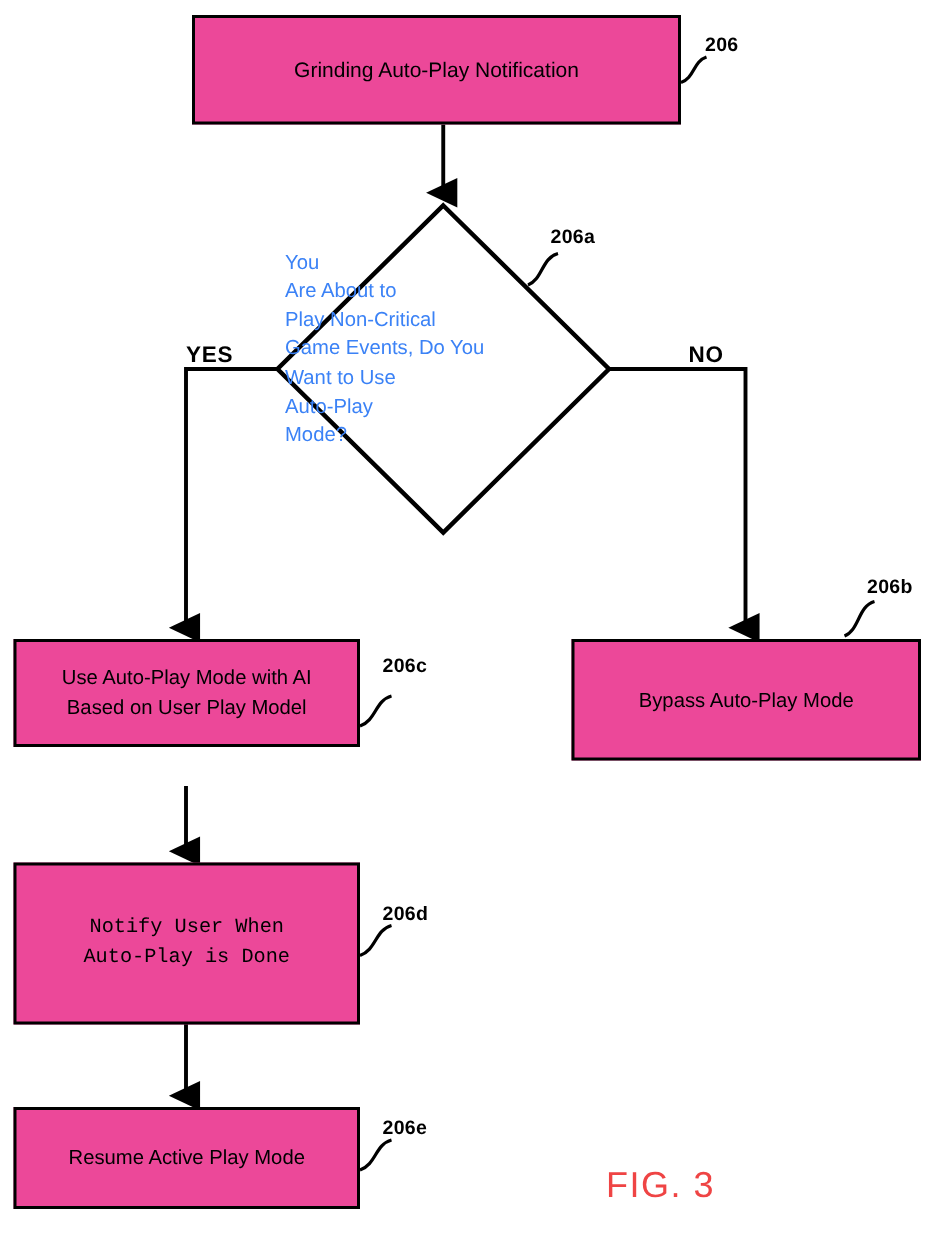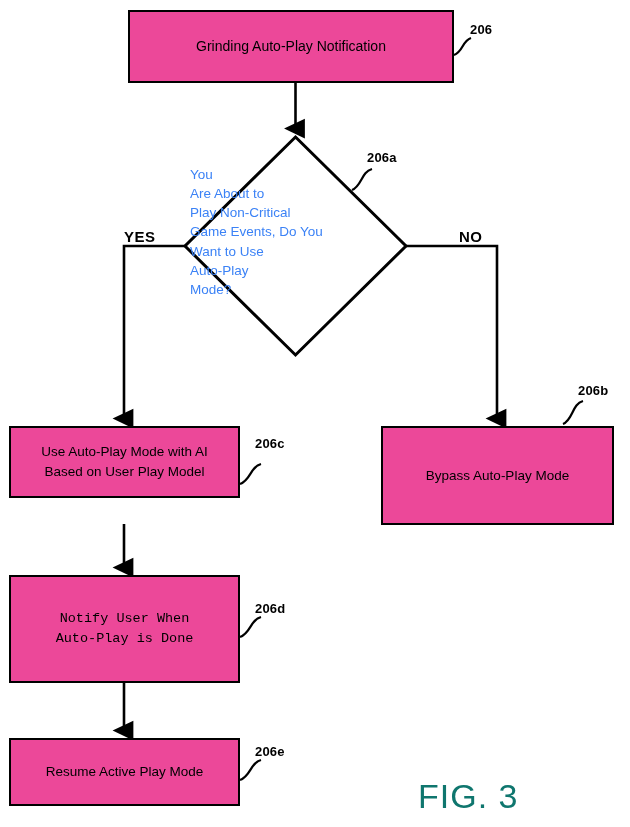--- a/index.html
+++ b/index.html
@@ -34,21 +34,21 @@
     color: #000000;
     font-size: 13.5px;
     line-height: 1.45;
     padding: 2px 8px;
     white-space: pre-line;
   }
   #node-notification { left: 128px; top: 10px;  width: 326px; height: 73px; font-size: 14px; }
   #node-use-autoplay { left: 9px;   top: 426px; width: 231px; height: 72px; }
   #node-notify-user  { left: 9px;   top: 575px; width: 231px; height: 108px; font-family: Liberation Mono, monospace; }
   #node-resume       { left: 9px;   top: 738px; width: 231px; height: 68px; }
-  #node-bypass       { left: 381px; top: 426px; width: 233px; height: 99px; }
+  #node-bypass       { left: 381px; top: 426px; width: 233px; height: 81px; }
 
   .decision-text {
     position: absolute;
     left: 190px;
     top: 165px;
     width: 212px;
     text-align: left;
     color: #3b82f6;
     font-size: 13.5px;
     line-height: 1.42;
@@ -74,24 +74,24 @@
     color: #000000;
     font-size: 15px;
     font-weight: bold;
     letter-spacing: 0.5px;
   }
   #label-yes { left: 124px; top: 228px; }
   #label-no  { left: 459px; top: 228px; text-align: center; }
 
   #fig-caption {
     position: absolute;
-    left: 418px;
+    left: 404px;
     top: 777px;
-    color: #0f766e;
-    font-size: 34px;
+    color: #ef4444;
+    font-size: 24px;
     letter-spacing: 1px;
   }
 </style>
 </head>
 <body>
 
 <div id="figure-root">
 
   <svg id="figure-svg" viewBox="0 0 630 827">
     <defs>

